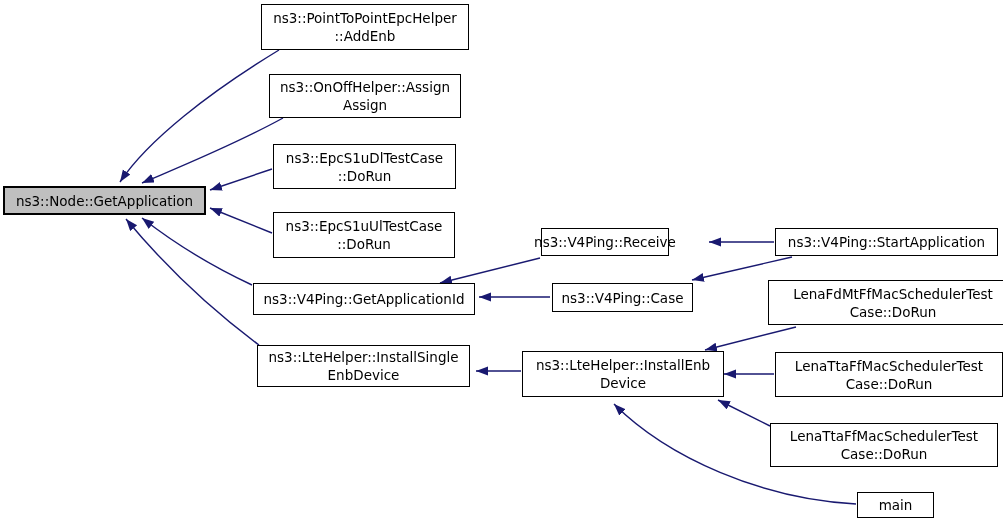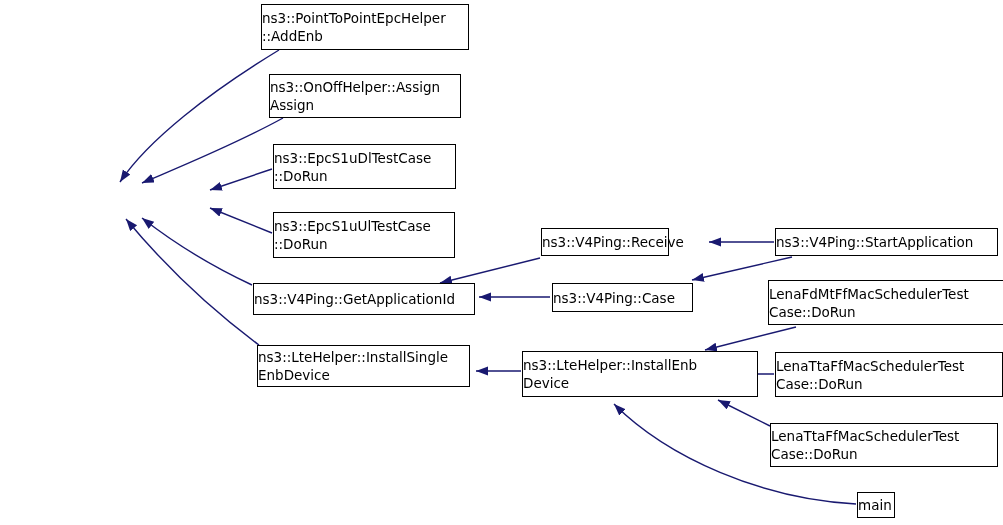--- a/index.html
+++ b/index.html
@@ -28,21 +28,21 @@
   #arrowhead path{fill:var(--edge);}
   .node{
     position:absolute;
     z-index:2;
     box-sizing:border-box;
     background:var(--node-fill);
     border:1px solid var(--node-border);
     color:var(--text);
     display:flex;
     flex-direction:column;
-    align-items:flex-start;
+    align-items:center;
     justify-content:center;
     text-align:center;
     white-space:nowrap;
     font-size:13.5px;
     line-height:18px;
     cursor:pointer;
   }
   .node.highlight{
     background:var(--highlight-fill);
     border-width:2px;
@@ -69,20 +69,23 @@
     <path class="edge" d="M 550,297 L 479,297" marker-end="url(#arrowhead)"></path>
     <path class="edge" d="M 774,242 L 709,242" marker-end="url(#arrowhead)"></path>
     <path class="edge" d="M 792,257 L 692,280" marker-end="url(#arrowhead)"></path>
     <path class="edge" d="M 521,371 L 476,371" marker-end="url(#arrowhead)"></path>
     <path class="edge" d="M 796,327 L 705,350" marker-end="url(#arrowhead)"></path>
     <path class="edge" d="M 774,374 L 724,374" marker-end="url(#arrowhead)"></path>
     <path class="edge" d="M 770,426 L 718,400" marker-end="url(#arrowhead)"></path>
     <path class="edge" d="M 856,504 C 762,499 668,458 614,404" marker-end="url(#arrowhead)"></path>
   </svg>
 
+  <div class="node highlight" style="left:3px;top:186px;width:203px;height:29px">
+    <span>ns3::Node::GetApplication</span>
+  </div>
 
   <div class="node" style="left:261px;top:4px;width:208px;height:46px">
     <span>ns3::PointToPointEpcHelper</span>
     <span>::AddEnb</span>
   </div>
 
   <div class="node" style="left:269px;top:74px;width:192px;height:44px">
     <span>ns3::OnOffHelper::Assign</span>
     <span>Assign</span>
   </div>
@@ -116,32 +119,32 @@
 
   <div class="node" style="left:552px;top:283px;width:141px;height:29px">
     <span>ns3::V4Ping::Case</span>
   </div>
 
   <div class="node" style="left:768px;top:280px;width:250px;height:45px">
     <span>LenaFdMtFfMacSchedulerTest</span>
     <span>Case::DoRun</span>
   </div>
 
-  <div class="node" style="left:522px;top:351px;width:236px;height:46px">
+  <div class="node" style="left:522px;top:351px;width:202px;height:46px">
     <span>ns3::LteHelper::InstallEnb</span>
     <span>Device</span>
   </div>
 
   <div class="node" style="left:775px;top:352px;width:228px;height:45px">
     <span>LenaTtaFfMacSchedulerTest</span>
     <span>Case::DoRun</span>
   </div>
 
   <div class="node" style="left:770px;top:423px;width:228px;height:44px">
     <span>LenaTtaFfMacSchedulerTest</span>
     <span>Case::DoRun</span>
   </div>
 
-  <div class="node" style="left:857px;top:492px;width:38px;height:26px">
+  <div class="node" style="left:857px;top:492px;width:77px;height:26px">
     <span>main</span>
   </div>
 
 </div>
 
 </body></html>

